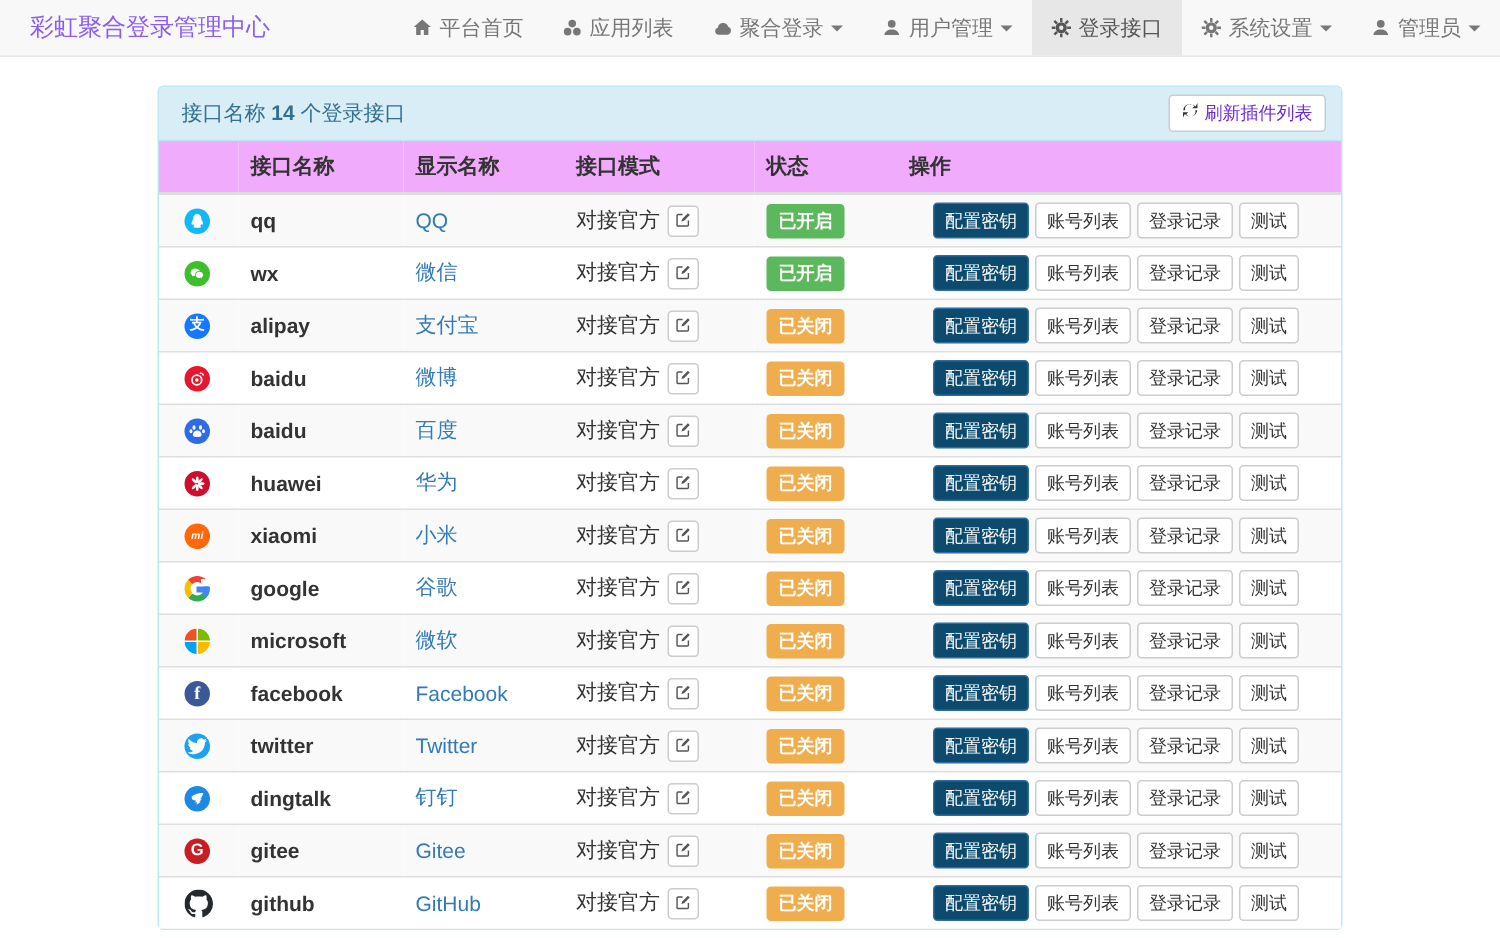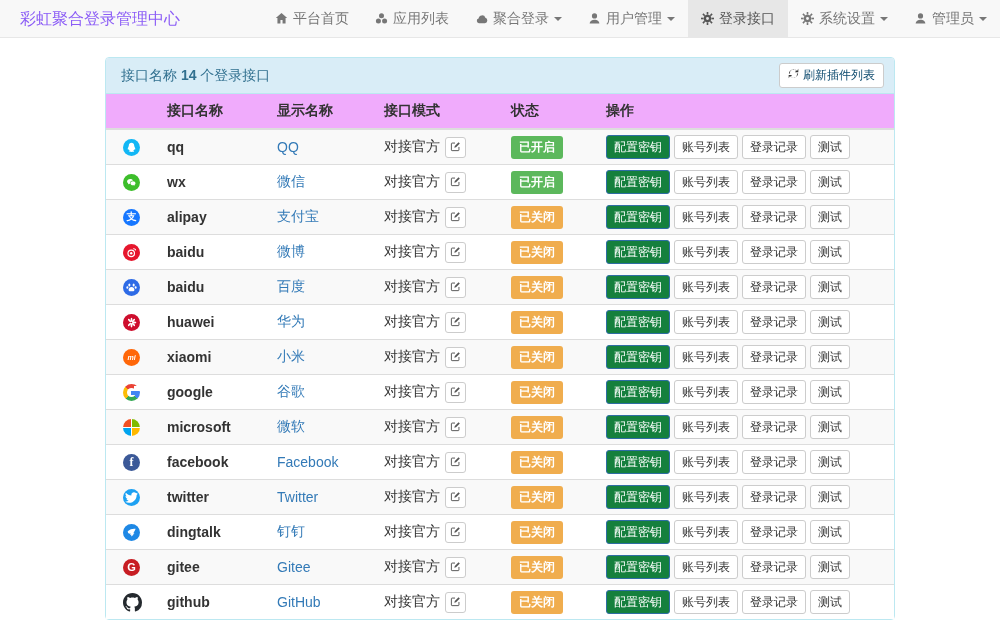--- a/index.html
+++ b/index.html
@@ -37,21 +37,21 @@
     border:1px solid #bce8f1; border-radius:4px;
   }
   .panel-heading {
     background:#d9edf7; color:#31708f; border-bottom:1px solid #bce8f1;
     border-radius:3px 3px 0 0; padding:5px 10px 5px 15px;
     display:flex; align-items:center; min-height:32px;
   }
   .panel-title { font-size:14px; }
   .panel-title b { font-weight:bold; }
   .btn-refresh {
-    margin-left:auto; background:#fff; border:1px solid #ccc; color:#0c4a6e;
+    margin-left:auto; background:#fff; border:1px solid #ccc; color:#6d28d9;
     border-radius:3px; font-size:12px; padding:3px 8px; cursor:pointer;
     display:inline-flex; align-items:center; gap:4px; font-family:Liberation Serif, serif;
   }
   .btn-refresh svg { width:11px; height:11px; fill:#333; }
   
   table { width:100%; border-collapse:collapse; }
   th {
     text-align:left; font-weight:bold; font-size:14px; color:#333;
     padding:8px; border-bottom:2px solid #ddd; background:#f0abfc;
   }
@@ -89,21 +89,21 @@
   .badge-status {
     display:inline-block; color:#fff; font-size:12px; font-weight:bold;
     padding:3px 8px; border-radius:3px; cursor:pointer;
   }
   
   .btn-xs {
     font-size:12px; border-radius:3px; padding:2px 7px; margin-right:4px;
     cursor:pointer; font-family:inherit; line-height:1.5; display:inline-block;
   }
   .btn-default { background:#fff; border:1px solid #ccc; color:#333; }
-  .btn-primary { background:#15803d; border:1px solid #2e6da4; color:#fff; }
+  .btn-primary { background:#0c4a6e; border:1px solid #2e6da4; color:#fff;margin-left:16px; }
 </style>
 </head>
 <body>
 
 <nav class="navbar">
   <a class="brand">彩虹聚合登录管理中心</a>
   <div class="nav-menu">
       <a class="nav-item">
         <span class="nav-ico">
           <svg viewBox="0 0 16 16">

